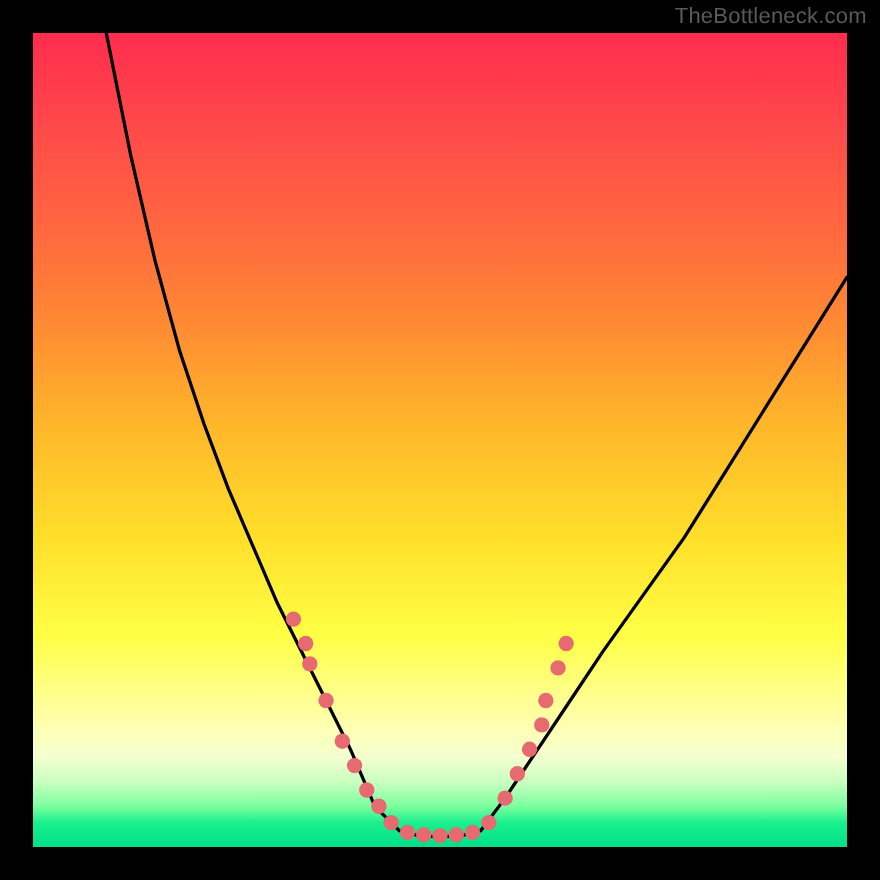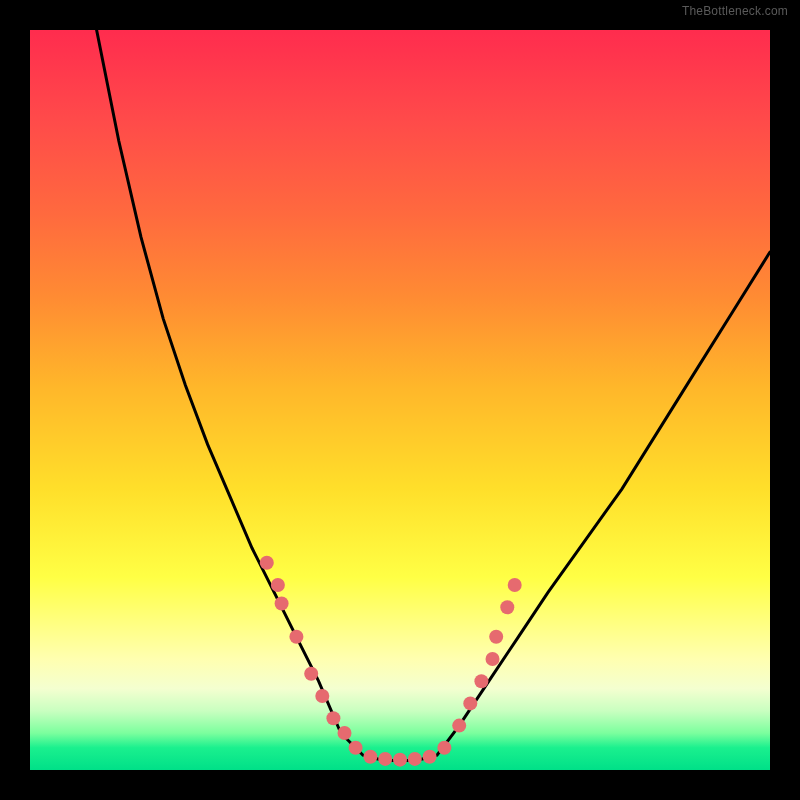--- a/index.html
+++ b/index.html
@@ -38,21 +38,21 @@
       #7cff9e 95%,
       #1af08e 97%,
       #00e088 100%
     );
   }
   .watermark {
     position: absolute;
     top: 4px;
     right: 12px;
     color: #5a5a5a;
-    font-size: 12px;
+    font-size: 20px;
     font-weight: 500;
     letter-spacing: 0.2px;
     user-select: none;
   }
   svg.curve {
     position: absolute;
     left: 0;
     top: 0;
     width: 740px;
     height: 740px;

